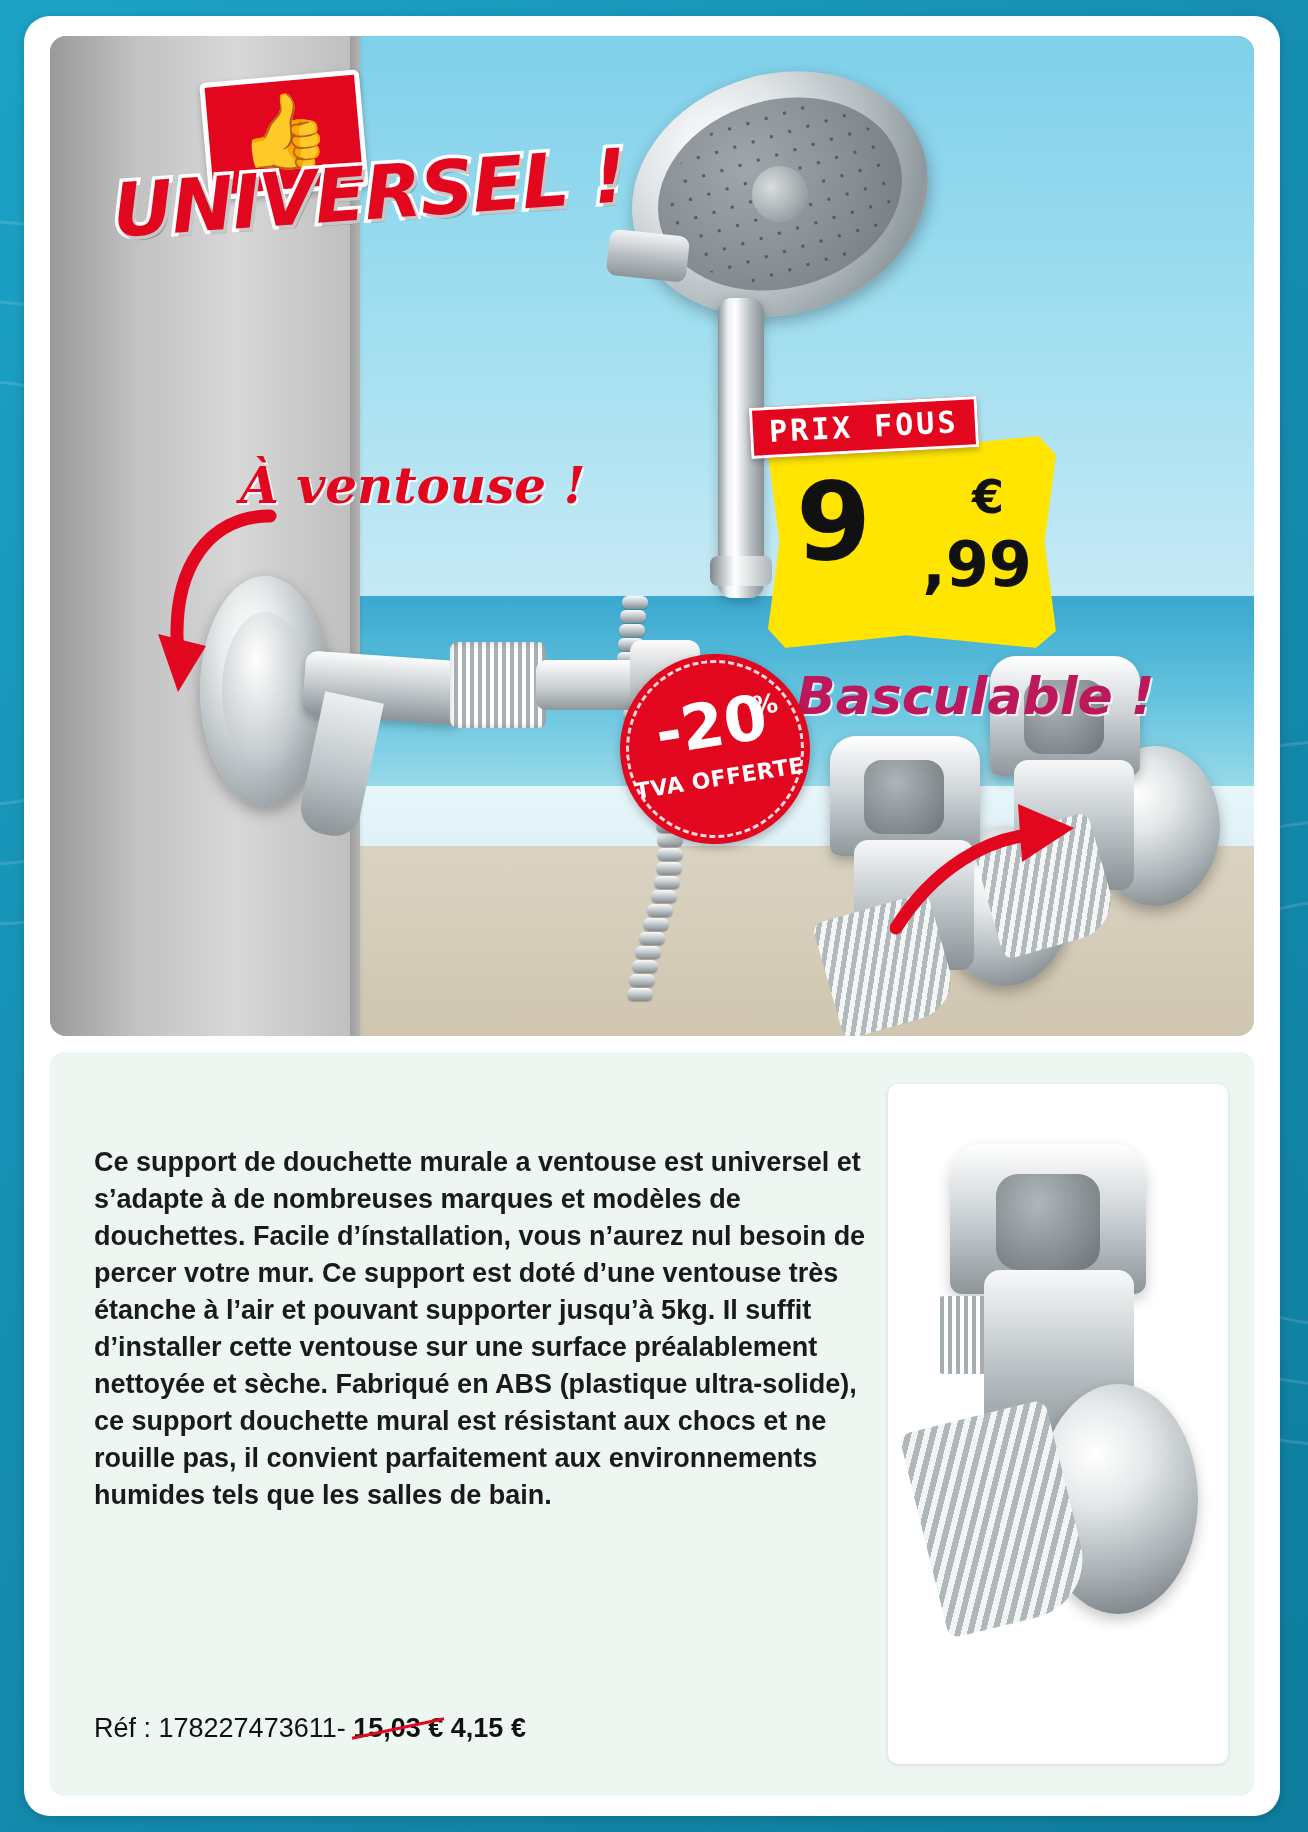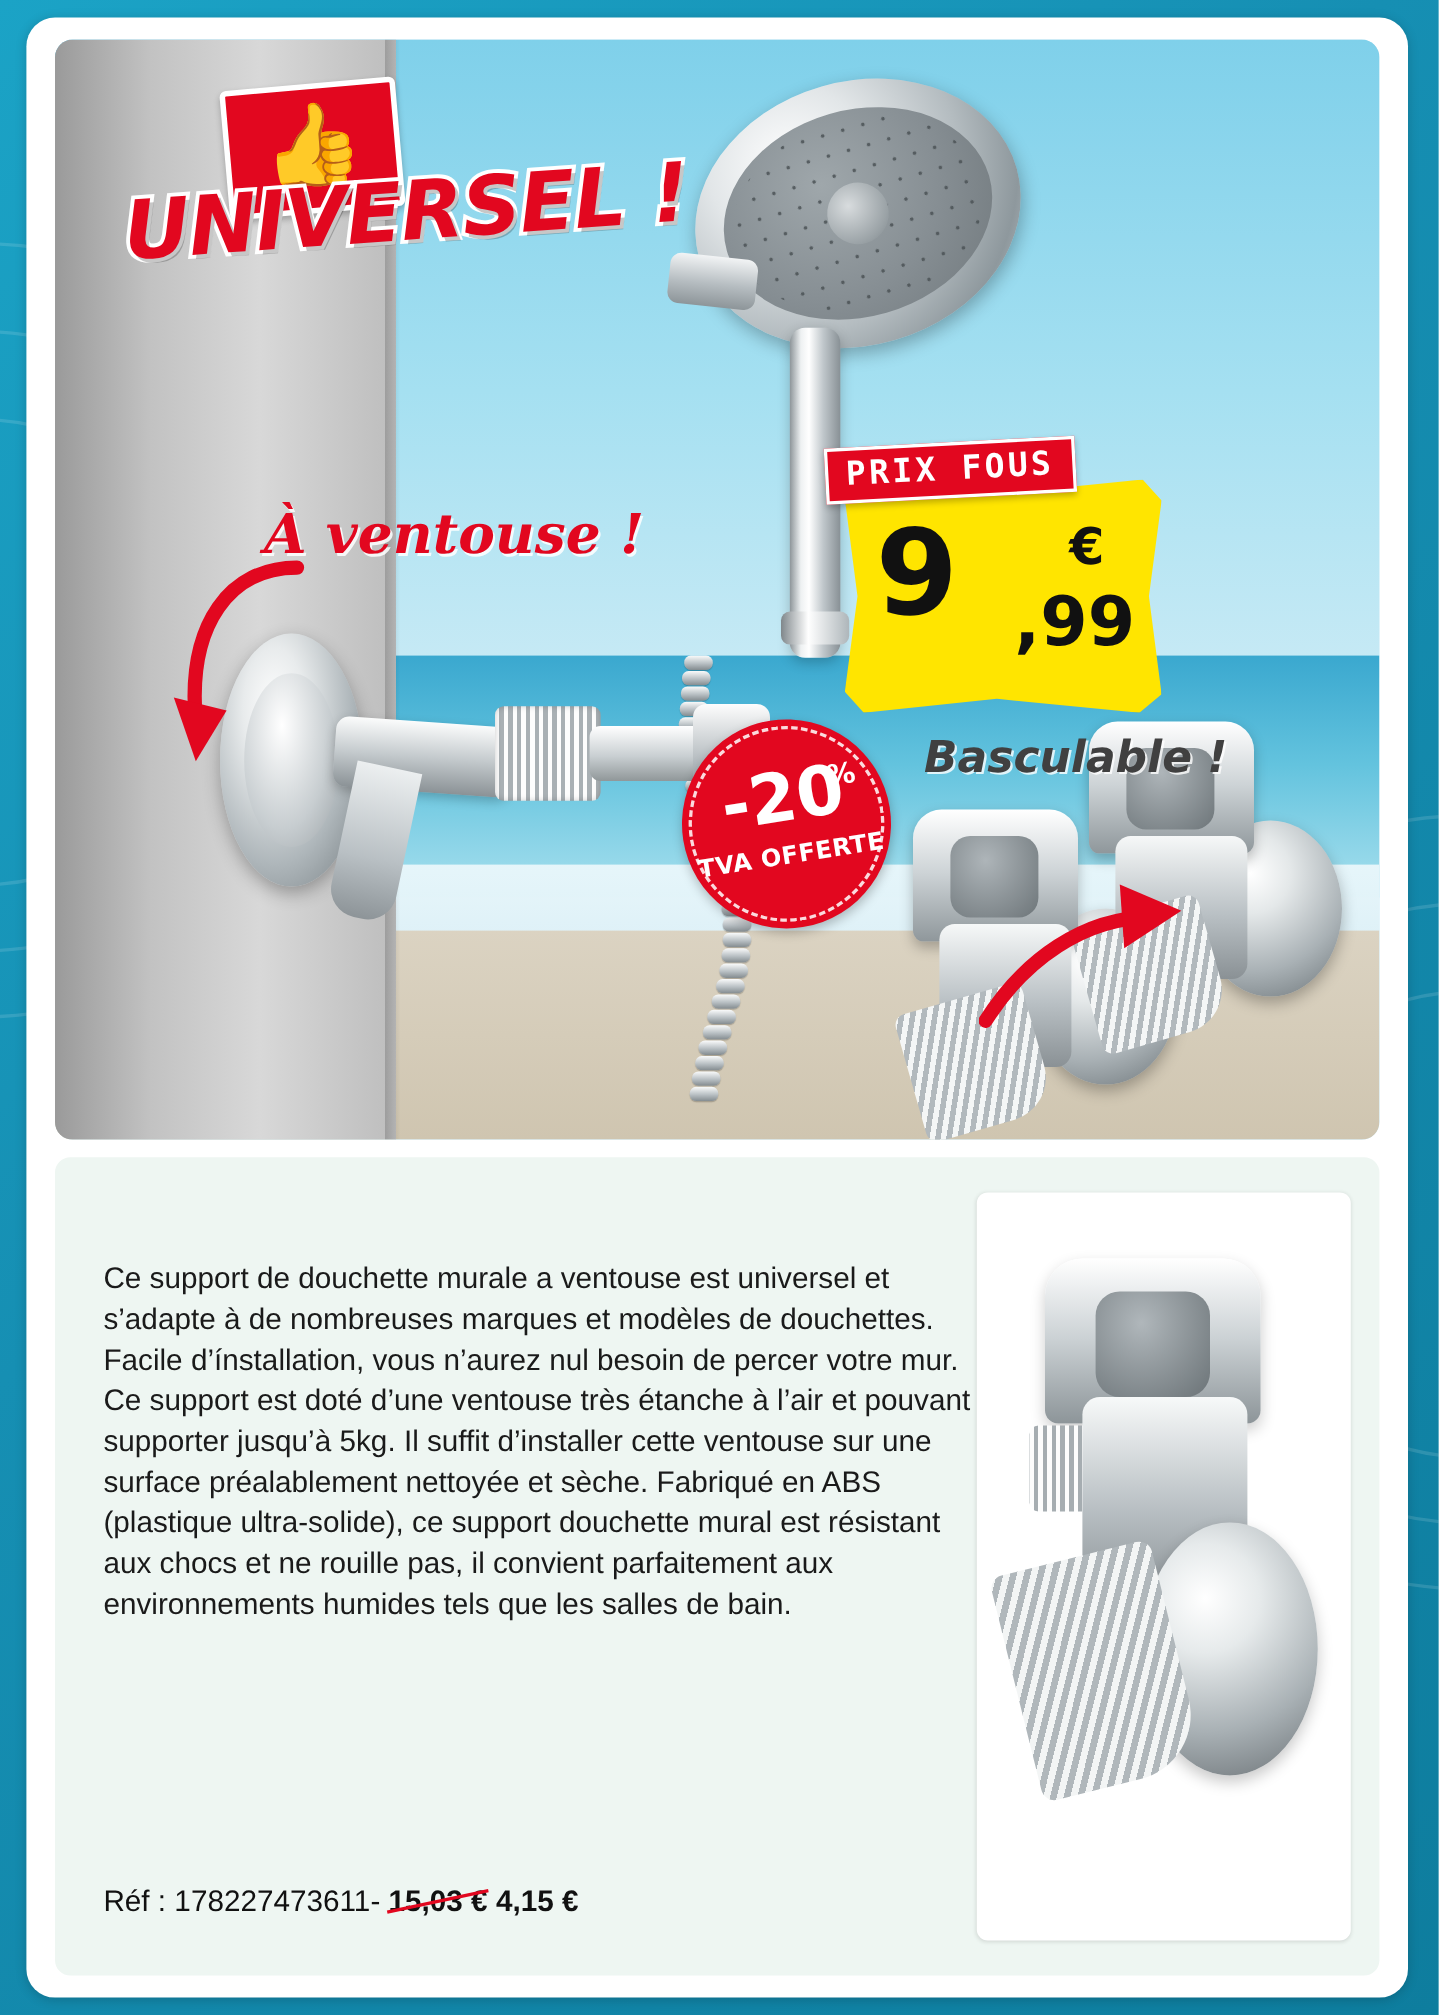--- a/index.html
+++ b/index.html
@@ -250,26 +250,26 @@
     position: absolute; left: 190px; top: 420px;
     font-family: "DejaVu Serif", serif;
     font-style: italic;
     font-weight: bold;
     font-size: 50px;
     color: #e2071f;
     white-space: nowrap;
     text-shadow: 2px 2px 0 rgba(255,255,255,.85);
   }
   .basculable {
-    position: absolute; left: 790px; top: 630px;
+    position: absolute; left: 746px; top: 630px;
     font-family: "DejaVu Sans", sans-serif;
     font-style: italic;
     font-weight: bold;
-    font-size: 40px;
-    color: #404040;
+    font-size: 52px;
+    color: #be185d;
     white-space: nowrap;
     text-shadow: 2px 2px 0 rgba(255,255,255,.8);
   }
 
   .arrow-left { position: absolute; left: 100px; top: 470px; width: 150px; height: 200px; }
   .arrow-right { position: absolute; left: 840px; top: 760px; width: 190px; height: 150px; }
 
   
   .price-flash {
     position: absolute; left: 718px; top: 400px; width: 288px; height: 212px;
@@ -340,21 +340,21 @@
     border-radius: 14px;
   }
   .info-title {
     position: absolute; left: 44px; top: 36px;
     font-family: "Liberation Sans", sans-serif;
     font-weight: bold; font-size: 34px; color: #111; letter-spacing: .3px;
   }
   .info-body {
     position: absolute; left: 44px; top: 92px; width: 790px;
     font-family: "Liberation Sans", sans-serif;
-    font-size: 27px; line-height: 37px; color: #1a1a1a;
+    font-size: 27px; line-height: 37px; color: #1a1a1a; font-weight: bold;
   }
   .info-ref {
     position: absolute; left: 44px; bottom: 52px;
     font-family: "Liberation Sans", sans-serif;
     font-size: 27px; color: #111;
   }
   .info-ref .old {
     font-weight: bold; position: relative; display: inline-block;
   }
   .info-ref .old:after {

